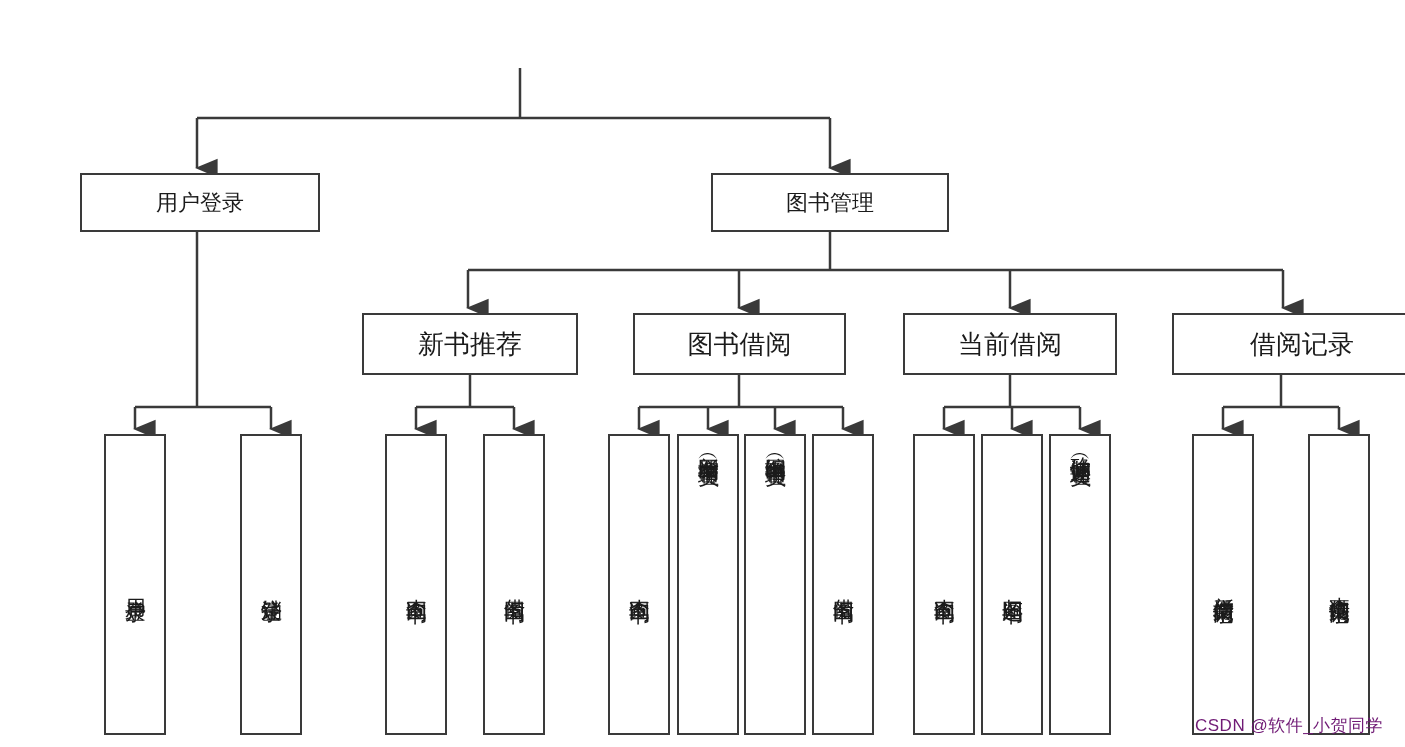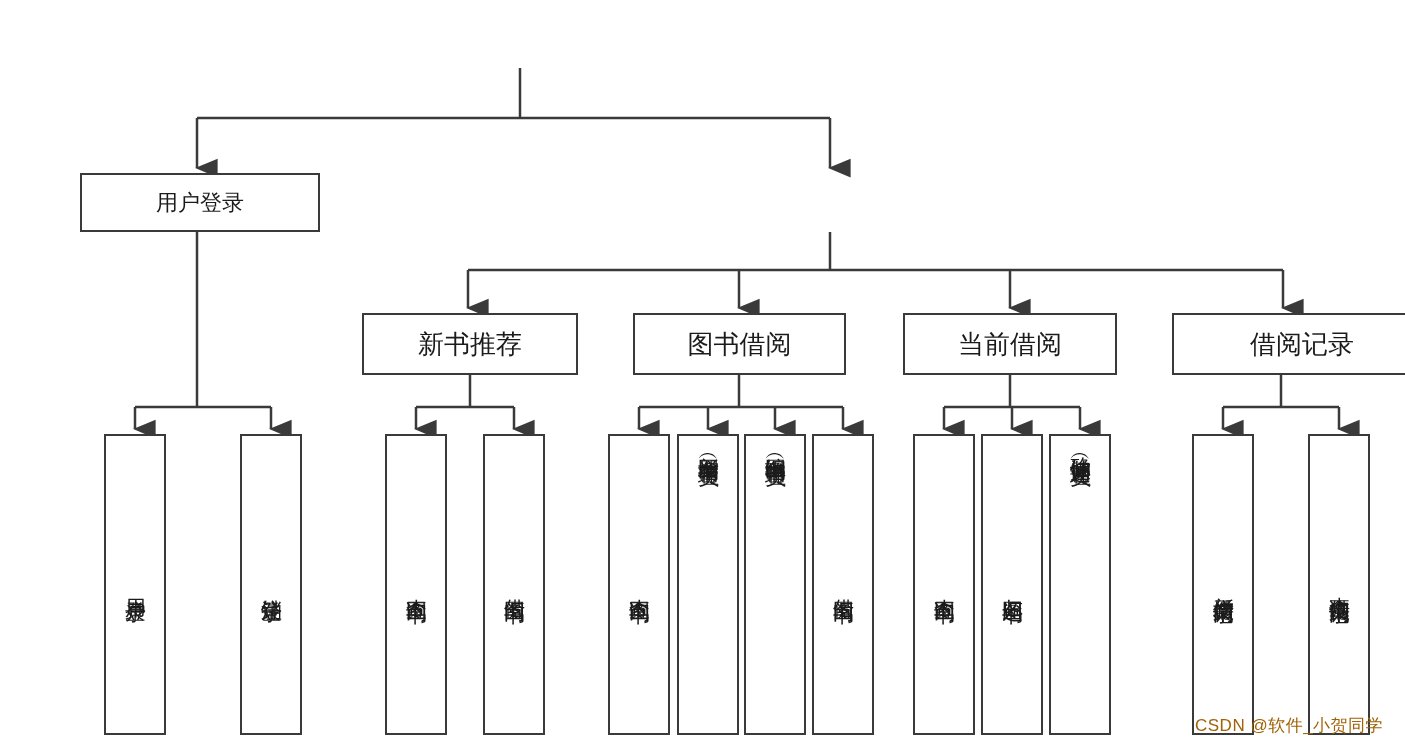--- a/index.html
+++ b/index.html
@@ -57,21 +57,21 @@
     letter-spacing: 1.5px;
     white-space: nowrap;
     color: #1b1b1b;
   }
   .leaf.align-top {
     align-items: flex-start;
   }
   .watermark {
     position: absolute;
     font-size: 17px;
-    color: #a16207;
+    color: #701a75;
     white-space: nowrap;
     letter-spacing: 0.5px;
   }
 </style>
 </head>
 <body>
 
 <div id="canvas">
 
   <svg class="wires" viewBox="0 0 1405 747">
@@ -123,20 +123,23 @@
       <path d="M 1223 407 L 1339 407"></path>
       <path d="M 1223 407 L 1223 429" marker-end="url(#arrow)"></path>
       <path d="M 1339 407 L 1339 429" marker-end="url(#arrow)"></path>
     </g>
   </svg>
 
 
   <div class="node l2" style="left:80px; top:173px; width:240px; height:59px;">
     <span>用户登录</span>
   </div>
+  <div class="node l2" style="left:711px; top:173px; width:238px; height:59px;">
+    <span>图书管理</span>
+  </div>
 
   <div class="node l3" style="left:362px; top:313px; width:216px; height:62px;">
     <span>新书推荐</span>
   </div>
   <div class="node l3" style="left:633px; top:313px; width:213px; height:62px;">
     <span>图书借阅</span>
   </div>
   <div class="node l3" style="left:903px; top:313px; width:214px; height:62px;">
     <span>当前借阅</span>
   </div>

